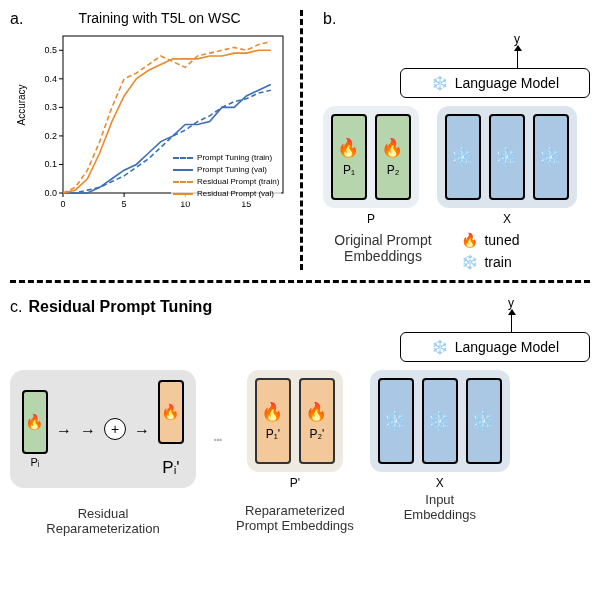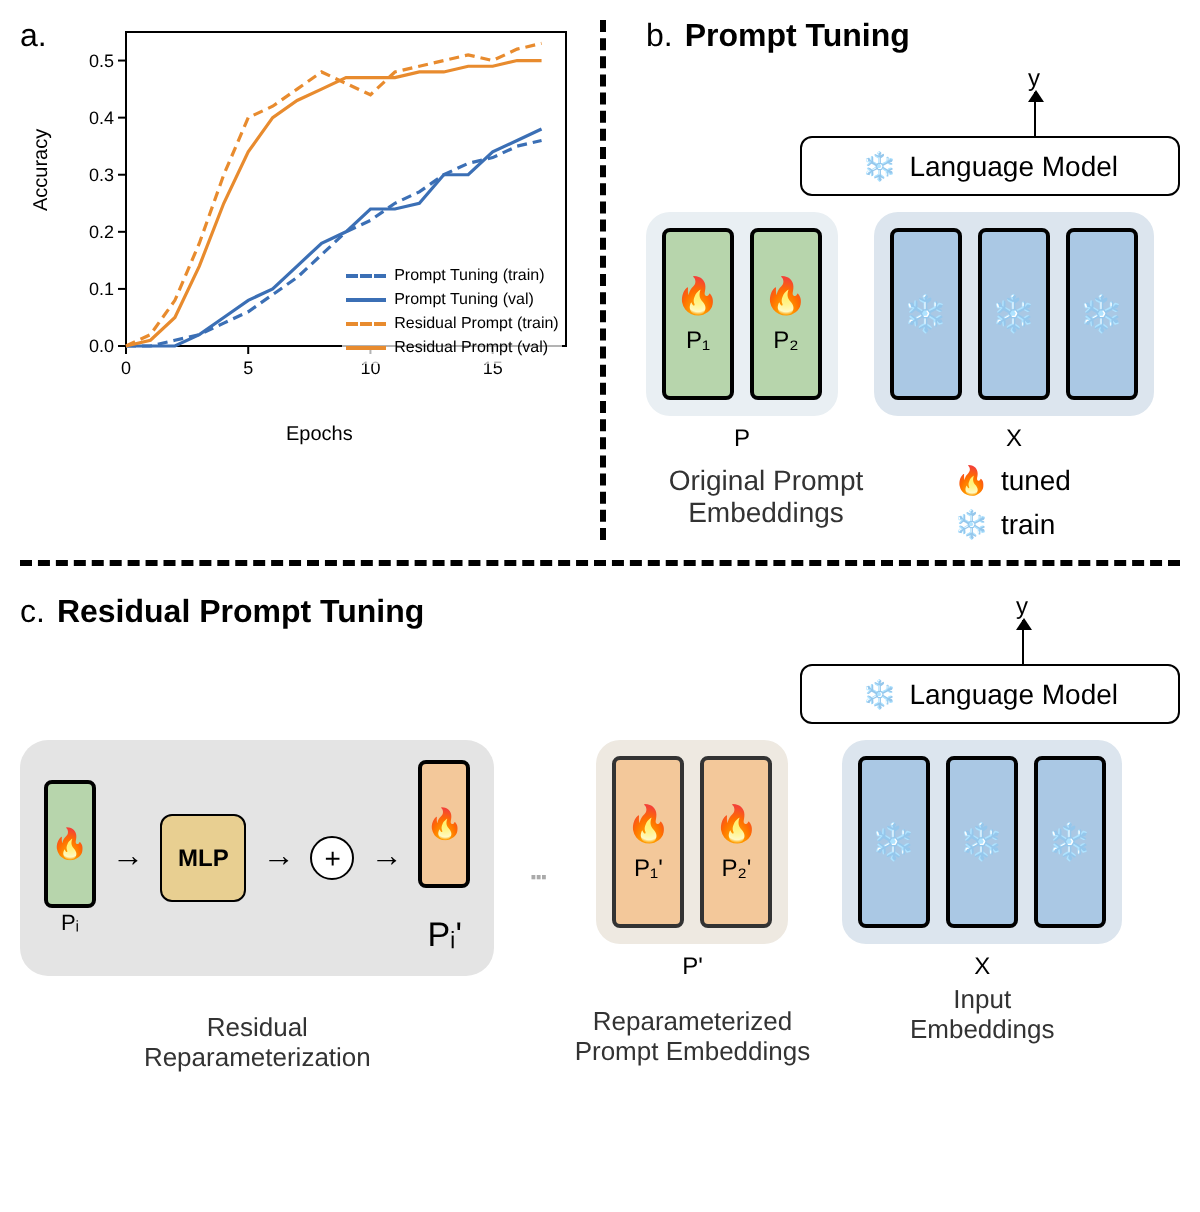--- a/index.html
+++ b/index.html
@@ -60,20 +60,21 @@
 </head>
 <body>
 
 <div class="container">
   <div class="top-row">
 
     <div class="panel-a">
       <div style="display:flex; gap:6px; align-items:flex-start;">
         <span class="panel-label">a.</span>
         <div style="flex:1">
+          <div class="chart-title">Training with T5L on WSC</div>
           <div class="chart-area">
             <span class="axis-label-y">Accuracy</span>
             <svg id="chart-svg" width="260" height="185">
                 <rect x="34" y="6" width="220" height="157" fill="none" stroke="#000" stroke-width="1"></rect>
                 <line x1="30" x2="34" y1="163" y2="163" stroke="#000"></line>
                 <text x="28" y="166" text-anchor="end" font-size="9">0.0</text>
                 <line x1="30" x2="34" y1="134.45454545454544" y2="134.45454545454544" stroke="#000"></line>
                 <text x="28" y="137.45454545454544" text-anchor="end" font-size="9">0.1</text>
                 <line x1="30" x2="34" y1="105.9090909090909" y2="105.9090909090909" stroke="#000"></line>
                 <text x="28" y="108.9090909090909" text-anchor="end" font-size="9">0.2</text>
@@ -108,31 +109,29 @@
               <div class="legend-row">
                   <span class="legend-line dashed" style="border-color:#e88b2e"></span>
                   <span>Residual Prompt (train)</span>
                 </div>
               <div class="legend-row">
                   <span class="legend-line" style="border-color:#e88b2e"></span>
                   <span>Residual Prompt (val)</span>
                 </div>
             </div>
           </div>
-          <div class="axis-label-x">Epochs</div>
         </div>
       </div>
     </div>
 
     <div class="panel-divider"></div>
 
     <div class="panel-b">
       <div style="display:flex; gap:6px;">
         <span class="panel-label">b.</span>
-        <span class="panel-label"><strong>Prompt Tuning</strong></span>
       </div>
 
       <div style="display:flex; flex-direction:column; align-items:flex-end; margin-top:4px;">
         <div class="arrow-y" style="margin-right:70px;">
           <span>y</span>
           <span class="shaft"></span>
         </div>
         <div class="lm-box">
           <span>❄️</span>
           <span>Language Model</span>
@@ -162,21 +161,21 @@
                 <span class="emoji">❄️</span>
               </div>
             <div class="token blue">
                 <span class="emoji">❄️</span>
               </div>
           </div>
           <div class="group-label" style="margin-top:4px;">X</div>
         </div>
       </div>
 
-      <div style="display:flex; gap:20px; margin-top:6px; align-items:flex-start;">
+      <div style="display:flex; gap:4px; margin-top:6px; align-items:flex-start;">
         <div class="big-label" style="white-space:pre-line; width:120px;">Original Prompt
 Embeddings</div>
         <div class="legend-key">
           <div class="row">
               <span>🔥</span>
               <span>tuned</span>
             </div>
           <div class="row">
               <span>❄️</span>
               <span>train</span>
@@ -207,21 +206,20 @@
 
     <div class="panel-c-main">
 
       <div class="col">
         <div class="reparam-box">
           <div class="col">
             <div class="small-token green">🔥</div>
             <span style="font-size:11px; margin-top:2px;">Pᵢ</span>
           </div>
           <span class="reparam-arrow">→</span>
-          <div class="mlp-box">MLP</div>
           <span class="reparam-arrow">→</span>
           <div class="plus-circle">+</div>
           <span class="reparam-arrow">→</span>
           <div class="col">
             <div class="small-token orange">🔥</div>
             <span style="font-size:17px; margin-top:14px;">Pᵢ'</span>
           </div>
         </div>
         <div class="caption" style="white-space:pre-line;">Residual
 Reparameterization</div>

